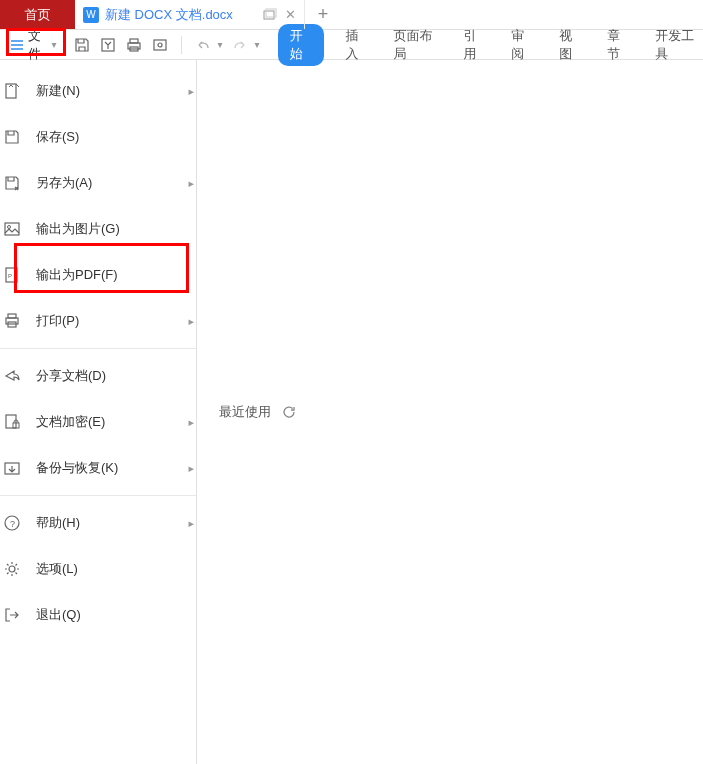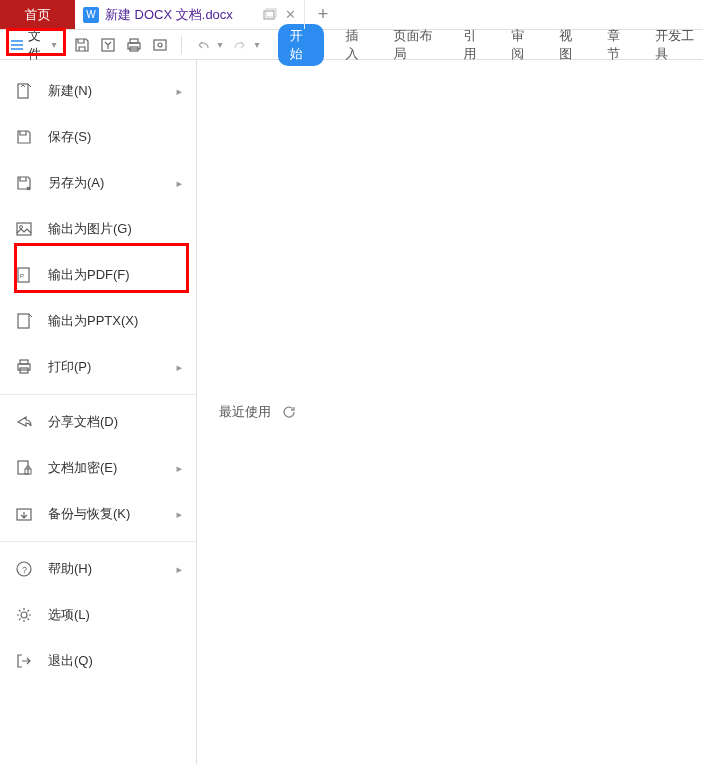--- a/index.html
+++ b/index.html
@@ -40,21 +40,21 @@
     .doc-icon {
       width: 16px; height: 16px;
       background: #2d8cf0;
       display: inline-flex;
       align-items: center;
       justify-content: center;
       color: #fff;
       font-size: 10px;
       border-radius: 2px;
     }
-    .doc-tab-title { flex: 1; color: #4c1d95; }
+    .doc-tab-title { flex: 1; color: #3b82f6; }
     .doc-tab-actions { display: flex; gap: 8px; color: #888; }
     .add-tab {
       width: 36px;
       display: flex;
       align-items: center;
       justify-content: center;
       color: #888;
       font-size: 18px;
     }
     .toolbar {
@@ -118,21 +118,21 @@
       width: 197px;
       background: #fff;
       border-right: 1px solid #e0e0e0;
       overflow-y: auto;
       padding-top: 8px;
     }
     .menu-item {
       display: flex;
       align-items: center;
       height: 46px;
-      padding: 0 14px;
+      padding: 0 2px;
       gap: 14px;
       color: #333;
       position: relative;
     }
     .menu-item.hovered { background: #ececec; }
     .menu-icon {
       width: 20px; height: 20px;
       display: inline-flex;
       align-items: center;
       justify-content: center;
@@ -293,29 +293,20 @@
     <div class="menu-item">
       <span class="menu-icon">
           <svg width="18" height="18" viewBox="0 0 18 18">
             <rect x="3" y="2" width="11" height="14" fill="none" stroke="#666" stroke-width="1.2"></rect>
             <text x="5" y="12" font-size="6" fill="#666">P</text>
           </svg>
         </span>
       <span class="menu-label">输出为PDF(F)</span>
     </div>
 
-    <div class="menu-item">
-      <span class="menu-icon">
-          <svg width="18" height="18" viewBox="0 0 18 18">
-            <rect x="3" y="2" width="11" height="14" fill="none" stroke="#666" stroke-width="1.2"></rect>
-            <path d="M14 2l3 3" stroke="#666" fill="none"></path>
-          </svg>
-        </span>
-      <span class="menu-label">输出为PPTX(X)</span>
-    </div>
 
     <div class="menu-item">
       <span class="menu-icon">
           <svg width="18" height="18" viewBox="0 0 18 18">
             <rect x="5" y="2" width="8" height="4" fill="none" stroke="#666" stroke-width="1.2"></rect>
             <rect x="3" y="6" width="12" height="6" fill="none" stroke="#666" stroke-width="1.2"></rect>
             <rect x="5" y="10" width="8" height="5" fill="none" stroke="#666" stroke-width="1.2"></rect>
           </svg>
         </span>
       <span class="menu-label">打印(P)</span>

